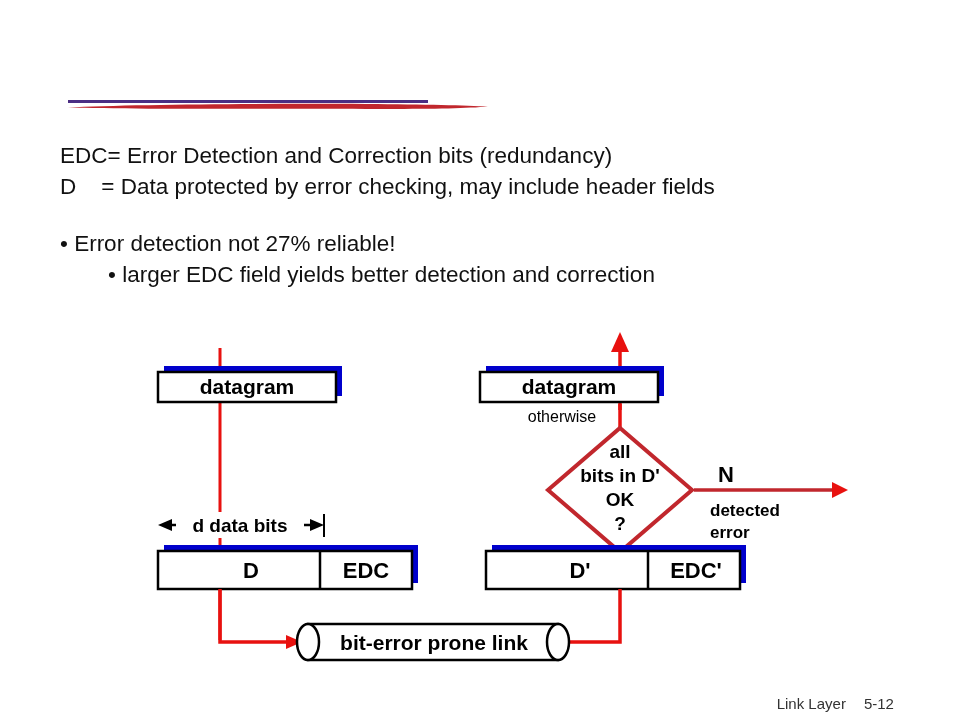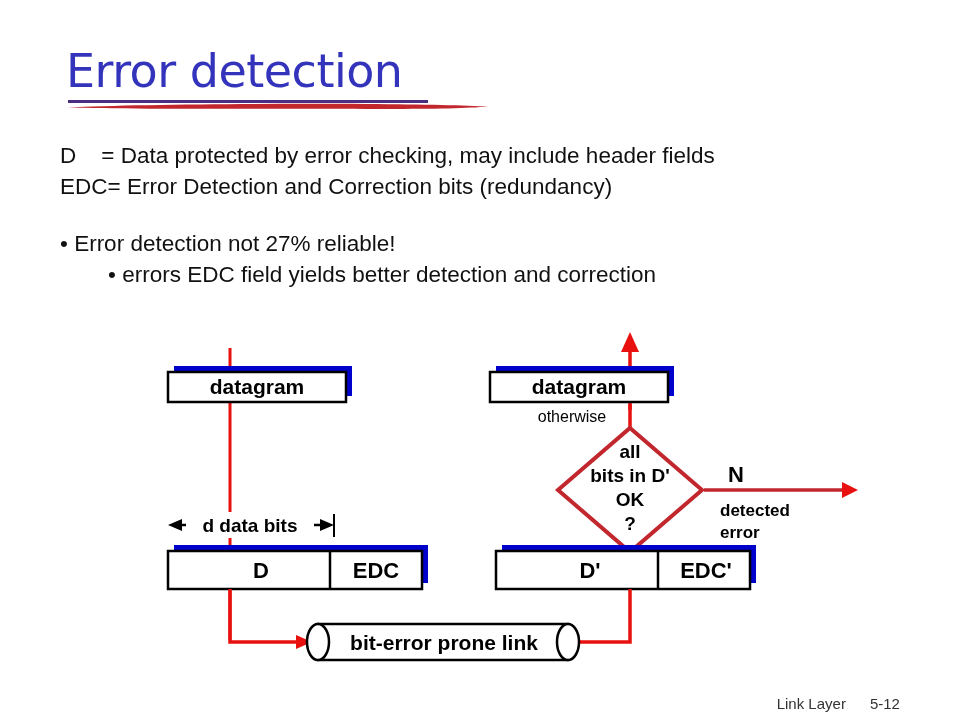--- a/index.html
+++ b/index.html
@@ -38,62 +38,61 @@
     font-size:22.5px;color:#111111;
     font-family:"Liberation Sans", sans-serif;
     line-height:31px;
   }
   .tline{white-space:pre;}
   .gap{height:26px;}
   .lvl1{padding-left:0px;}
   .lvl2{padding-left:48px;}
 
   
-  #diagram{position:absolute;left:12px;top:330px;width:844px;height:350px;}
+  #diagram{position:absolute;left:2px;top:330px;width:844px;height:350px;}
   #diagram svg{display:block;}
 
   .bx-text{
     font-family:"Liberation Sans", sans-serif;
     font-weight:bold;
     fill:#000000;
   }
   .lbl-text{
     font-family:"Liberation Sans", sans-serif;
     fill:#000000;
   }
 
   
   #footer{
     position:absolute;left:760px;top:678px;
     font-size:15px;color:#333333;
     font-family:"Liberation Sans", sans-serif;
     white-space:pre;
   }
   #footer span{display:inline-block;text-align:center;}
-  #footer-page{margin-left:24px;}
+  #footer-page{margin-left:18px;}
 </style>
 </head>
 <body>
 
 <div class="slide">
 
   <div id="title-block">
-    <div id="page-title">Error detection</div>
     <div id="title-underline"></div>
     <svg id="title-stroke" viewBox="0 0 425 11" preserveAspectRatio="none">
       <path d="M2,6.5 C60,3.4 200,2.4 300,3.0 C360,3.4 400,4.4 422,5.6 C400,7.6 360,8.2 300,8.0 C200,7.6 60,8.4 2,6.5 Z" fill="#C1272D"></path>
     </svg>
   </div>
 
   <div id="body-text">
+    <div class="tline lvl1">EDC= Error Detection and Correction bits (redundancy)</div>
     <div class="tline lvl1">D    = Data protected by error checking, may include header fields</div>
-    <div class="tline lvl1">EDC= Error Detection and Correction bits (redundancy)</div>
     <div class="gap"></div>
     <div class="tline lvl1">• Error detection not 27% reliable!</div>
-    <div class="tline lvl2">• errors EDC field yields better detection and correction</div>
+    <div class="tline lvl2">• larger EDC field yields better detection and correction</div>
   </div>
 
   <div id="diagram">
   <svg width="960" height="350" viewBox="0 0 960 350" xmlns="http://www.w3.org/2000/svg">
 
     <line x1="218" y1="18" x2="218" y2="310" stroke="#E8110F" stroke-width="3"></line>
 
     <rect x="162" y="36" width="178" height="30" fill="#0000CC"></rect>
     <rect x="156" y="42" width="178" height="30" fill="#FFFFFF" stroke="#000000" stroke-width="2.5"></rect>
     <text class="bx-text" x="245" y="64" font-size="21" text-anchor="middle">datagram</text>

